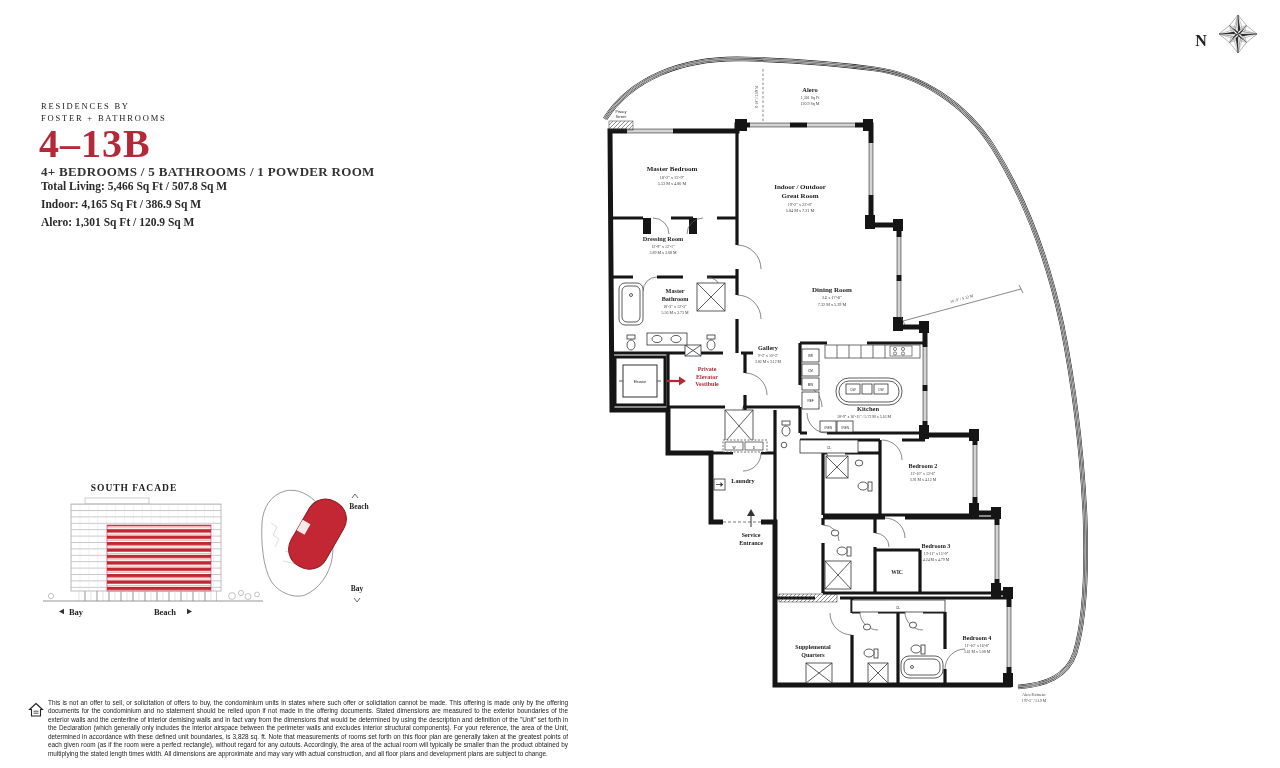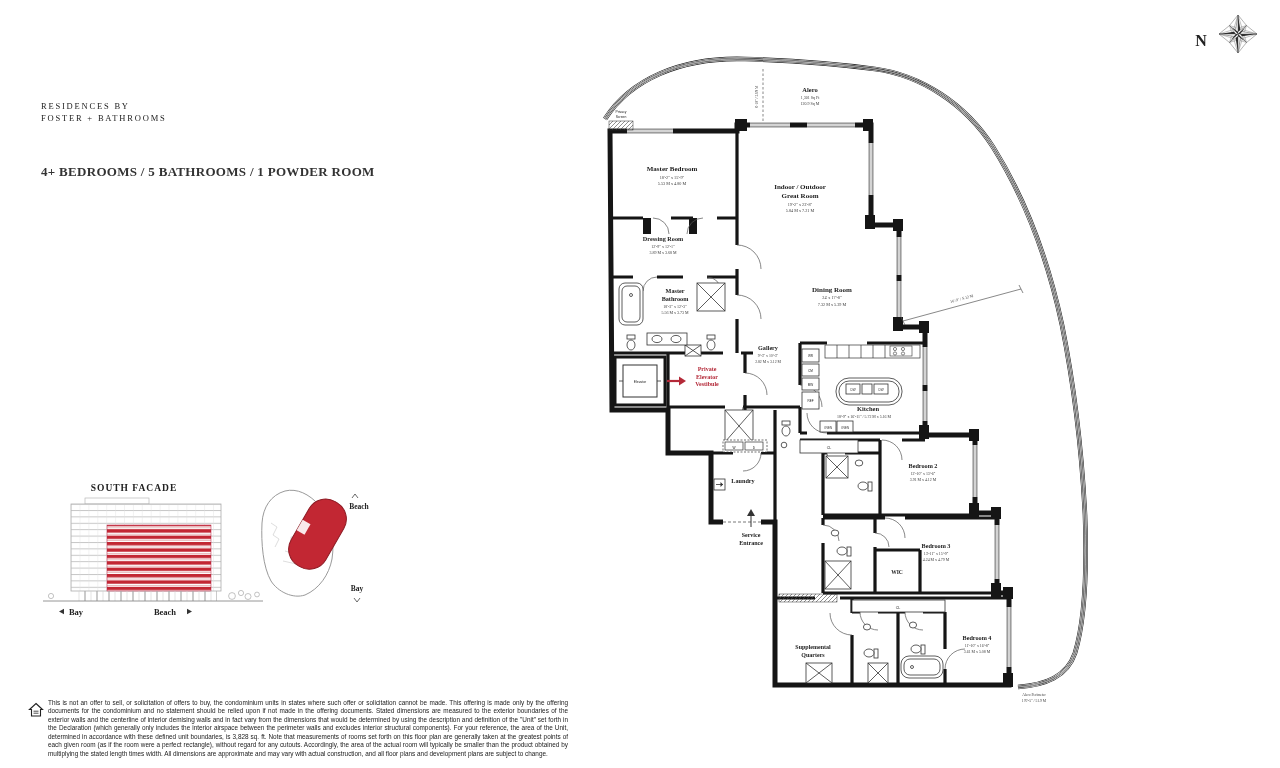--- a/index.html
+++ b/index.html
@@ -30,21 +30,27 @@
 </head>
 <body>
 
 <div class="page">
 
   <div class="abs brand-sub">
     <div>RESIDENCES BY</div>
     <div>FOSTER + BATHROOMS</div>
   </div>
 
+  <div class="abs unit-number">4–13B</div>
   <div class="abs unit-config">4+ BEDROOMS / 5 BATHROOMS / 1 POWDER ROOM</div>
+  <div class="abs unit-stats">
+    <div>Total Living: 5,466 Sq Ft / 507.8 Sq M</div>
+    <div>Indoor: 4,165 Sq Ft / 386.9 Sq M</div>
+    <div>Alero: 1,301 Sq Ft / 120.9 Sq M</div>
+  </div>
 
   <svg class="abs" style="left:1185px;top:8px" width="90" height="55" viewBox="0 0 90 55">
     <text x="16" y="38" font-size="16" font-weight="700" fill="#222">N</text>
     <g stroke-linejoin="round">
       <polyline points="53,7 61.5,17.5 72,26 61.5,34.5 53,45 44.5,34.5 34,26 44.5,17.5 53,7" fill="none" stroke="#555" stroke-width="0.45"></polyline>
       <path d="M53 7 L44.5 34.5 M53 7 L61.5 34.5 M72 26 L44.5 17.5 M72 26 L44.5 34.5 M53 45 L44.5 17.5 M53 45 L61.5 17.5 M34 26 L61.5 17.5 M34 26 L61.5 34.5" stroke="#666" stroke-width="0.4" fill="none"></path>
       <g>
         <polygon points="53,7 55.6,23.4 53,26" fill="#2b2b2b"></polygon>
           <polygon points="53,7 50.4,23.4 53,26" fill="#fff" stroke="#444" stroke-width="0.5"></polygon>
       </g>

